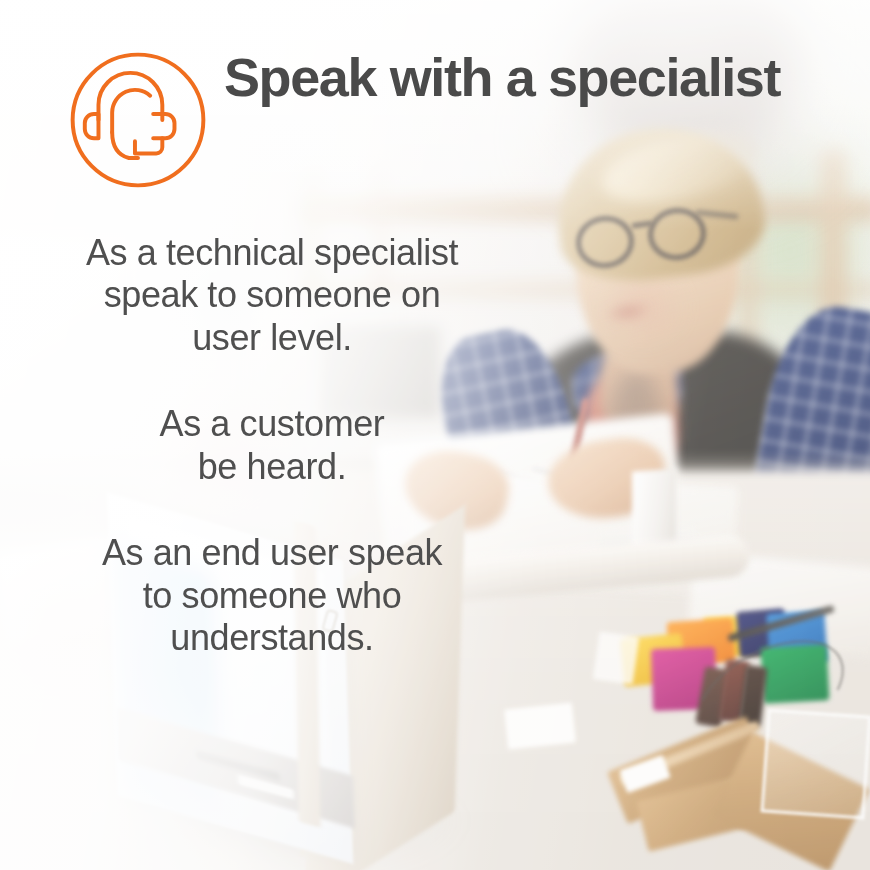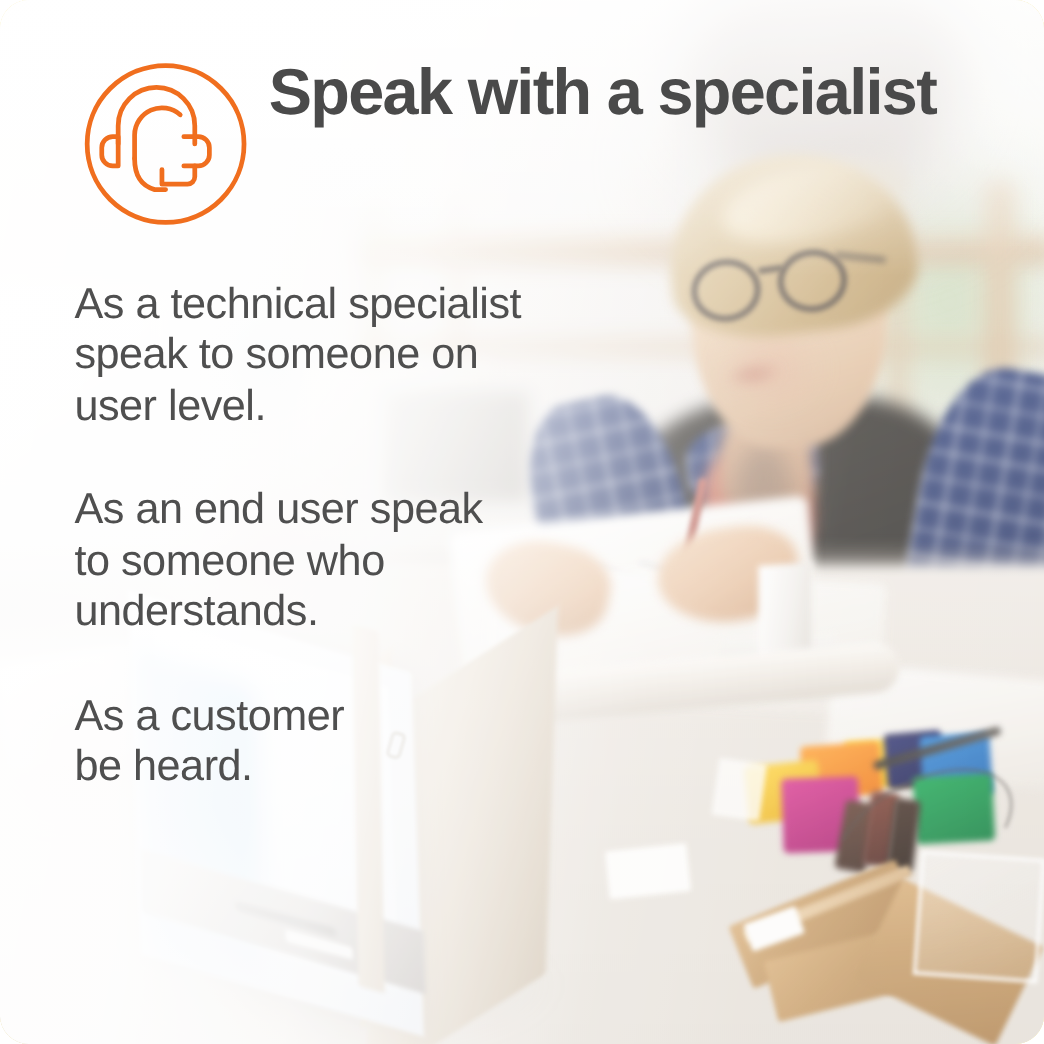--- a/index.html
+++ b/index.html
@@ -8,21 +8,20 @@
     overflow:hidden;
     background:#ffffff;
     font-family:"Liberation Sans", sans-serif;
   }
 
   #poster {
     position:relative;
     width:870px; height:870px;
     overflow:hidden;
     background:#fde047;
-    border-radius:24px;
   }
 
   
   .photo {
     position:absolute; inset:0;
     overflow:hidden;
   }
   .photo .layer { position:absolute; }
 
   
@@ -478,21 +477,21 @@
     position:absolute;
     left:62px; top:232px; width:420px;
     font-size:36px;
     font-weight:300;
     line-height:1.18;
     letter-spacing:-0.4px;
     color:#4f4f4f;
   }
   .para { margin-bottom:44px; }
   .para:last-child { margin-bottom:0; }
-  .para .ln { display:block; white-space:nowrap; }
+  .para .ln { display:block; white-space:nowrap;text-align:center; }
 </style>
 </head>
 <body>
 
 <div id="poster">
 
   <div class="photo">
     <div class="layer bg-room"></div>
     <div class="layer bg-window"></div>
     <div class="layer bg-green"></div>
@@ -621,25 +620,25 @@
 
     <div class="body-copy">
 
       <p class="para">
         <span class="ln">As a technical specialist</span>
         <span class="ln">speak to someone on</span>
         <span class="ln">user level.</span>
       </p>
 
       <p class="para">
+        <span class="ln">As a customer</span>
+        <span class="ln">be heard.</span>
+      </p>
+
+      <p class="para">
         <span class="ln">As an end user speak</span>
         <span class="ln">to someone who</span>
         <span class="ln">understands.</span>
       </p>
 
-      <p class="para">
-        <span class="ln">As a customer</span>
-        <span class="ln">be heard.</span>
-      </p>
-
     </div>
   </div>
 </div>
 
 </body></html>

